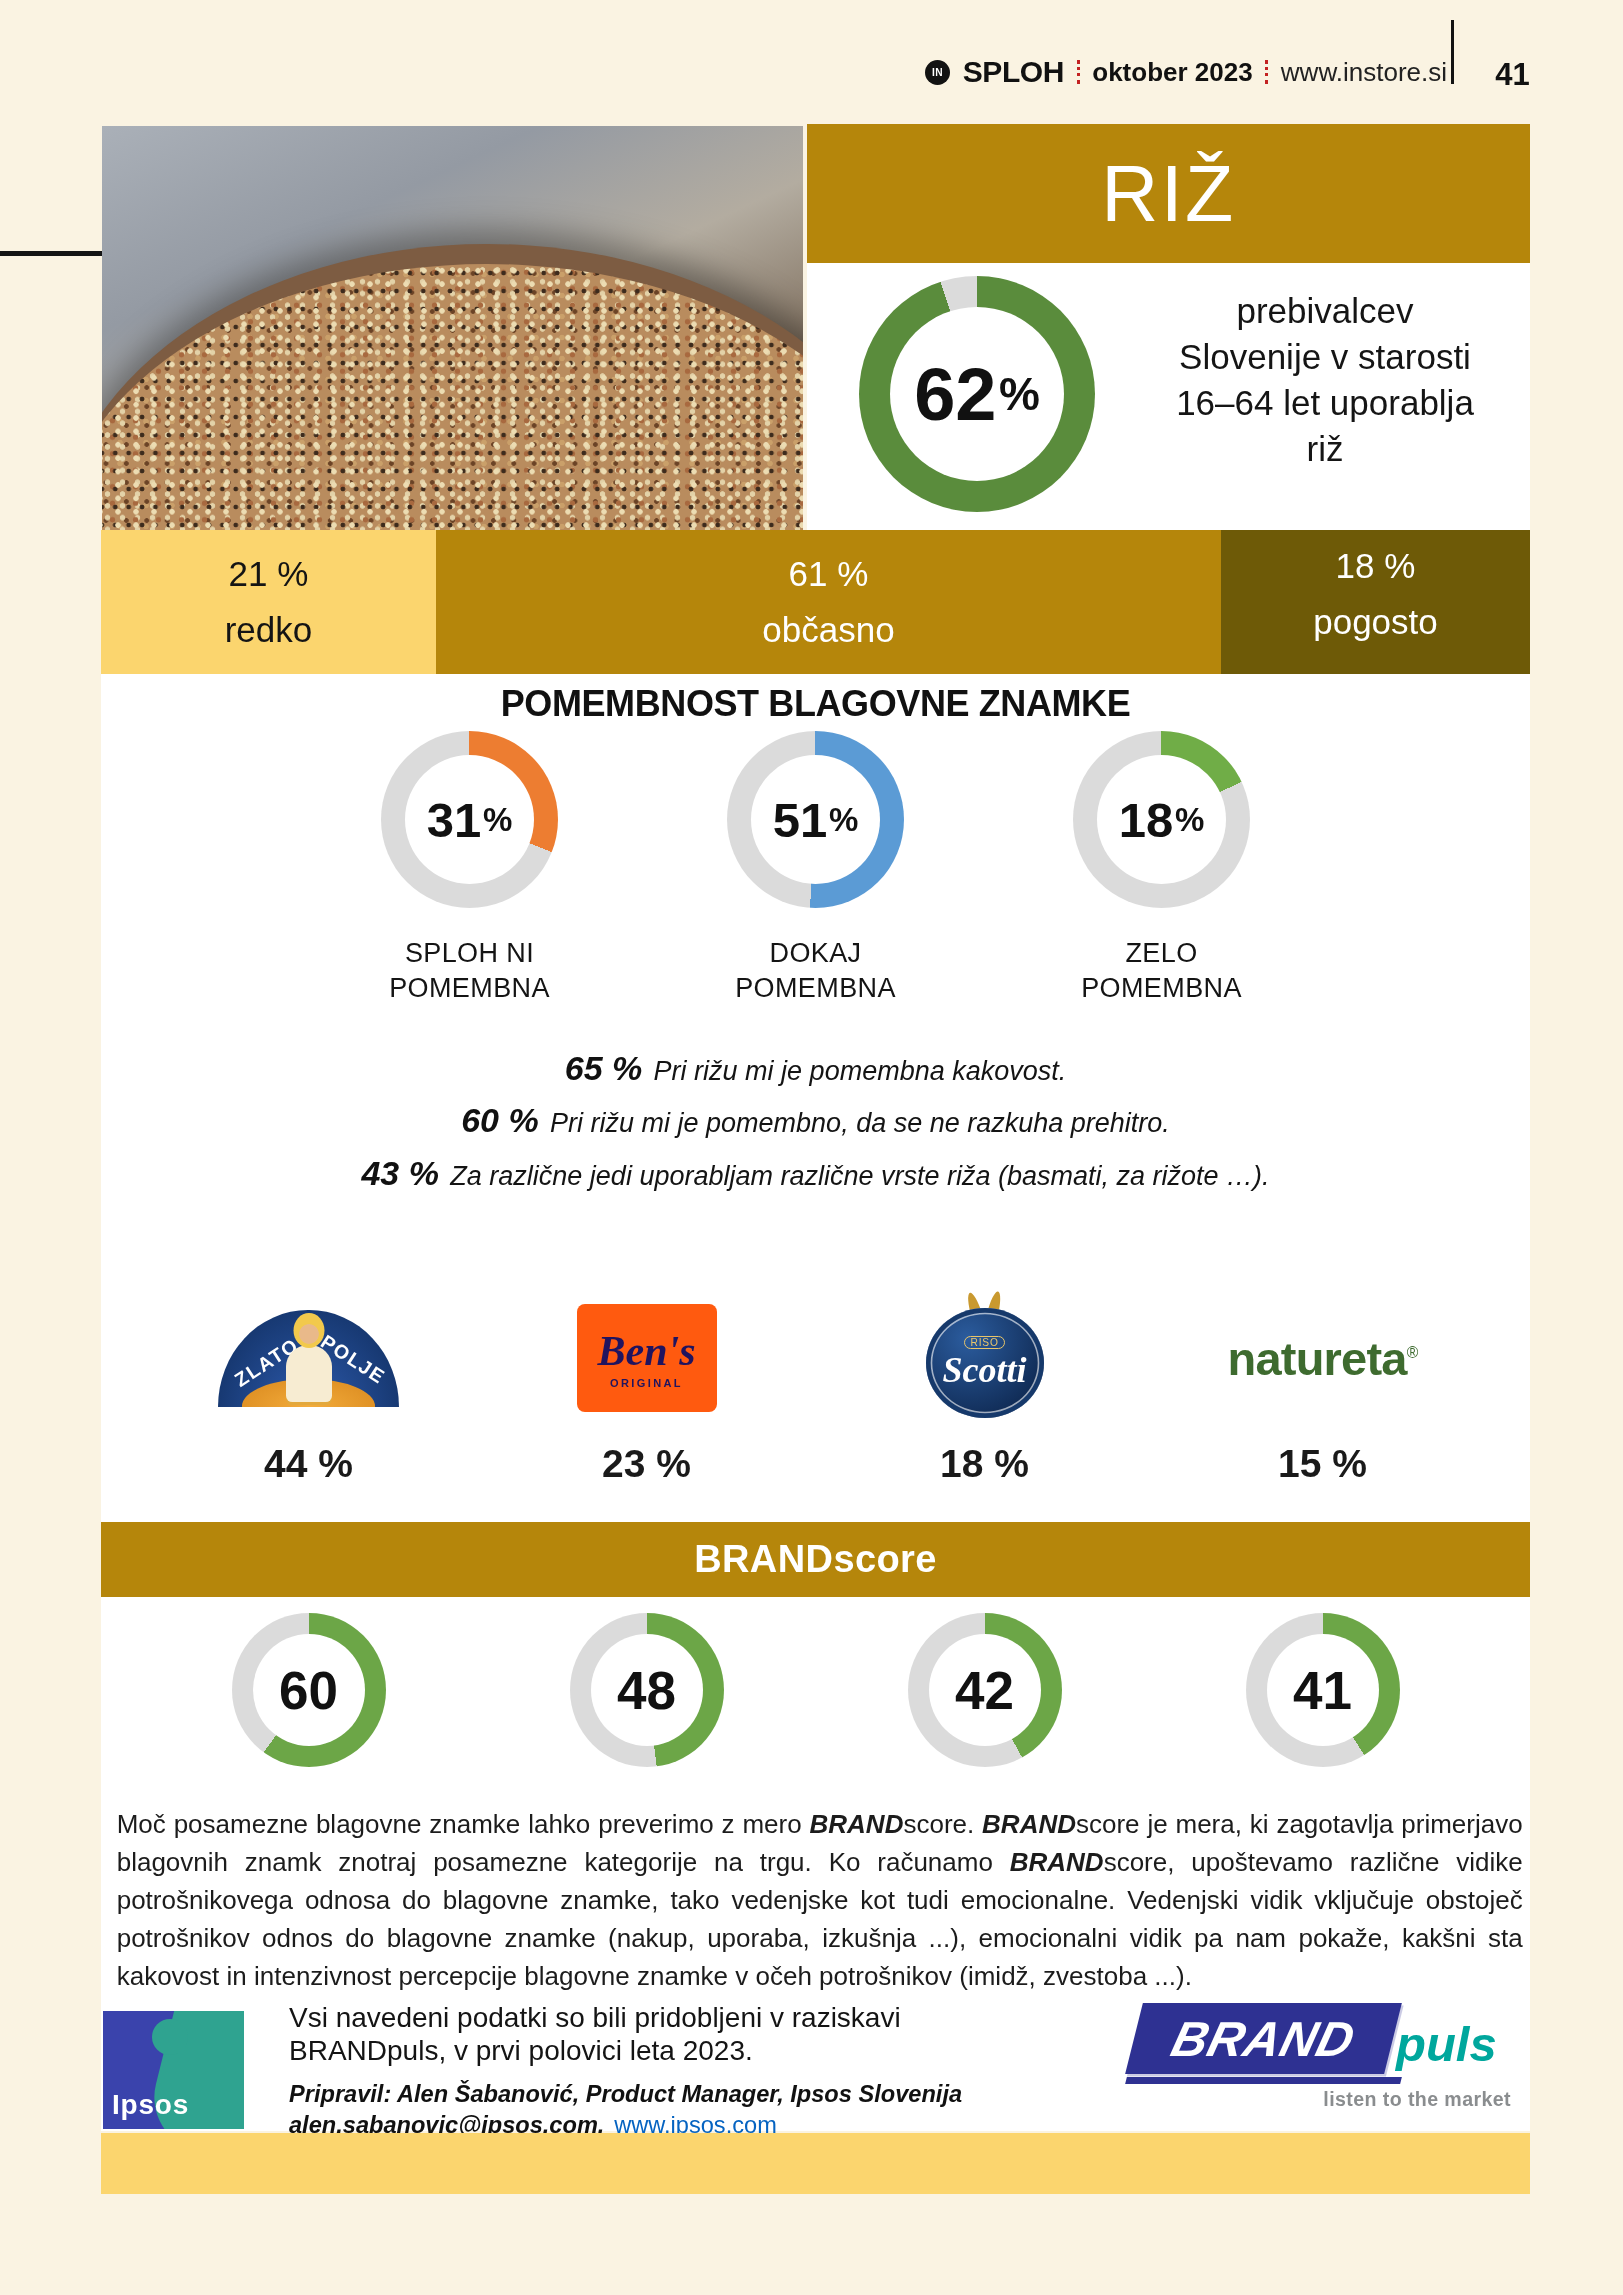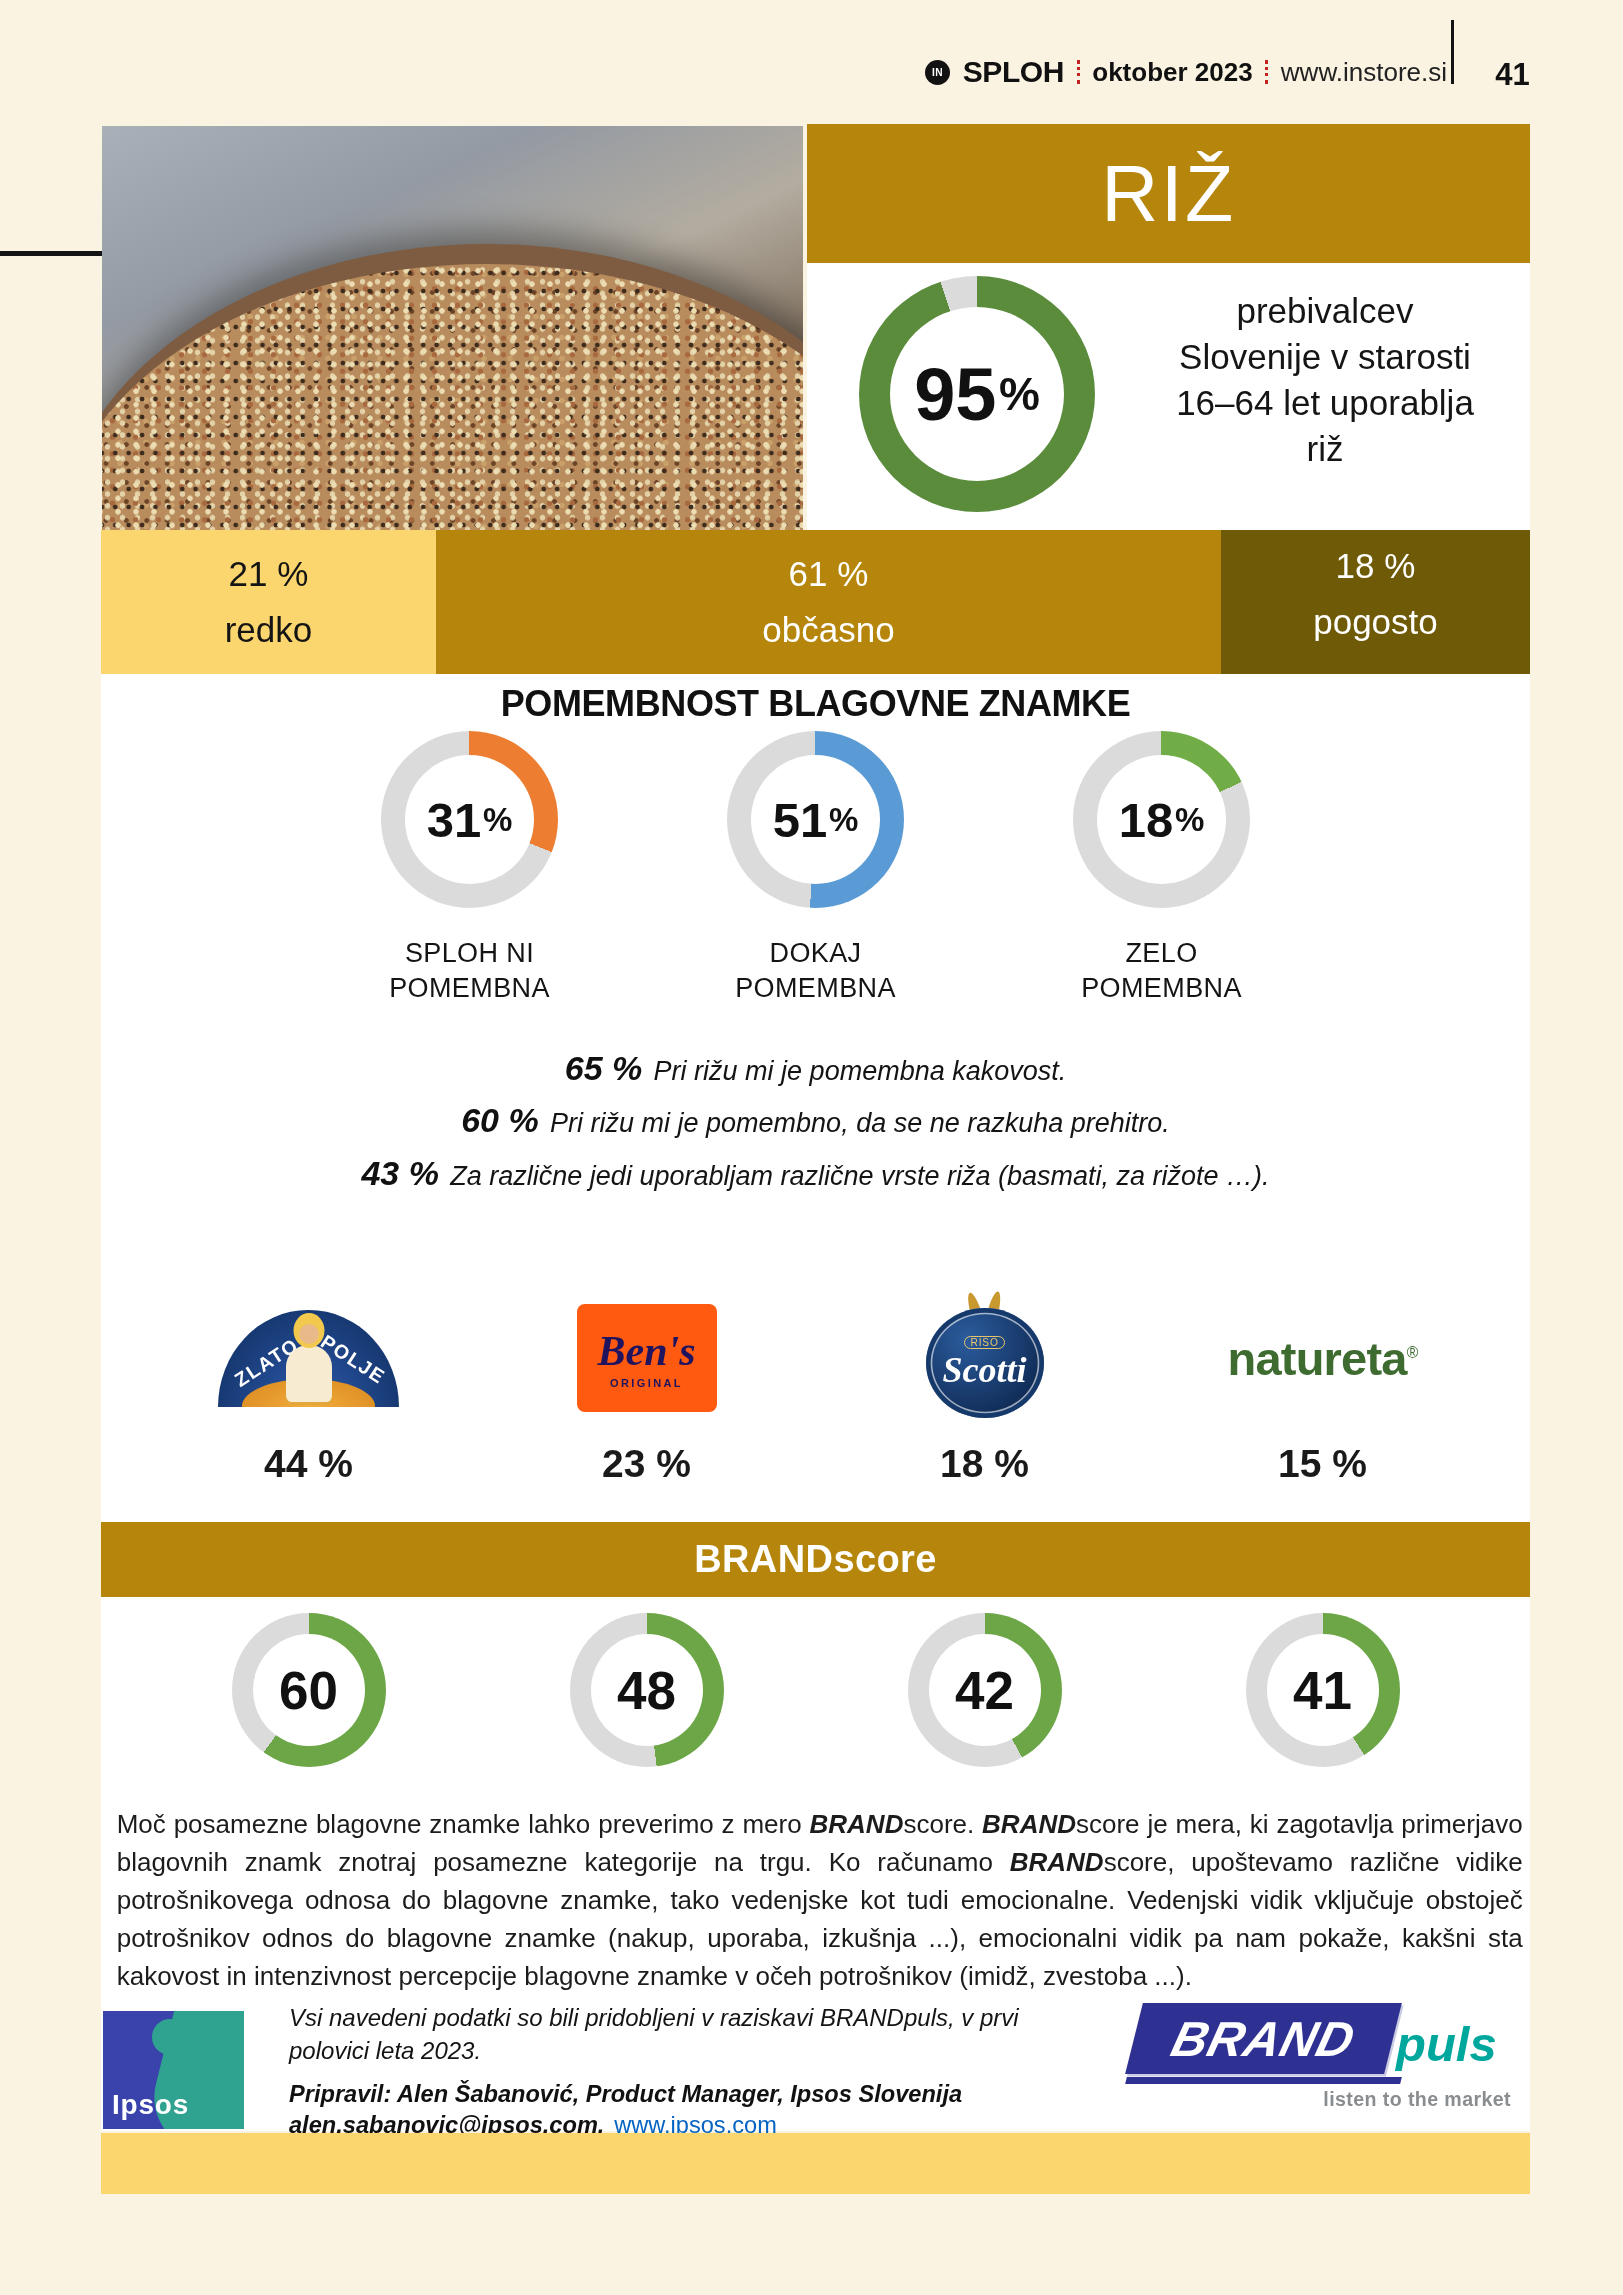--- a/index.html
+++ b/index.html
@@ -119,21 +119,21 @@
   .bi{font-weight:700;font-style:italic;}
 
   
   .footer-area{position:absolute;top:1327px;left:0;width:100%;height:130px;}
   .ipsos-logo{position:absolute;left:1.6px;top:10.2px;width:141px;height:118px;background:#3A43AC;overflow:hidden;}
   .ip-teal{position:absolute;right:-27px;top:-23.6px;width:110px;height:165px;background:#2FA390;
     transform:rotate(14deg);border-radius:0 0 0 55px;}
   .ip-dot{position:absolute;left:49px;top:7.9px;width:36px;height:36px;border-radius:50%;background:#2FA390;}
   .ip-text{position:absolute;left:9.4px;bottom:7.9px;color:#fff;font-size:28px;font-weight:700;letter-spacing:0.8px;}
   .foot-text{position:absolute;left:188px;top:0;width:754px;}
-  .foot-note{font-size:24px;font-style:italic;line-height:33px;color:#141414;}
+  .foot-note{font-size:28px;line-height:33px;color:#141414;}
   .foot-author{margin-top:10.2px;font-size:23.6px;font-weight:700;font-style:italic;line-height:35px;color:#111;}
   .foot-mail{font-size:23.6px;font-weight:700;font-style:italic;color:#111;}
   .foot-link{font-size:23.6px;color:#0563C1;text-decoration:underline;font-style:normal;font-weight:400;margin-left:6.3px;}
   .brandpuls{position:absolute;left:1022px;top:2.4px;width:402px;height:114px;}
   .bp-box{position:absolute;left:11px;top:0;width:259px;height:71px;background:#2E3192;transform:skewX(-14deg);
     display:flex;align-items:center;justify-content:center;box-shadow:2.4px 2.4px 0 rgba(46,49,146,.25);}
   .bp-brand{color:#fff;font-style:italic;font-weight:800;font-size:49px;letter-spacing:0.8px;}
   .bp-puls{position:absolute;left:273px;top:12.6px;color:#00A79D;font-style:italic;font-weight:700;font-size:49px;}
   .bp-underbar{position:absolute;left:3.1px;top:74px;width:275px;height:7px;background:#2E3192;transform:skewX(-14deg);}
   .bp-tagline{position:absolute;right:14px;top:85px;color:#8A8D8F;font-weight:700;font-size:19.6px;letter-spacing:0.4px;}
@@ -159,21 +159,21 @@
 
   <div class="rice-photo">
     <div class="rice-bowl"></div>
   </div>
   <div class="hero-gold">
     <span class="hero-title">RIŽ</span>
   </div>
   <div class="hero-white">
     <div class="donut donut-usage" style="--p: 95; --c: #5A8C3C;">
       <div class="donut-center">
-        <span class="val">95</span>
+        <span class="val">62</span>
           <span class="sign">%</span>
       </div>
     </div>
     <div class="hero-lines">
       <div>prebivalcev</div>
       <div>Slovenije v starosti</div>
       <div>16–64 let uporablja</div>
       <div>riž</div>
     </div>
   </div>

